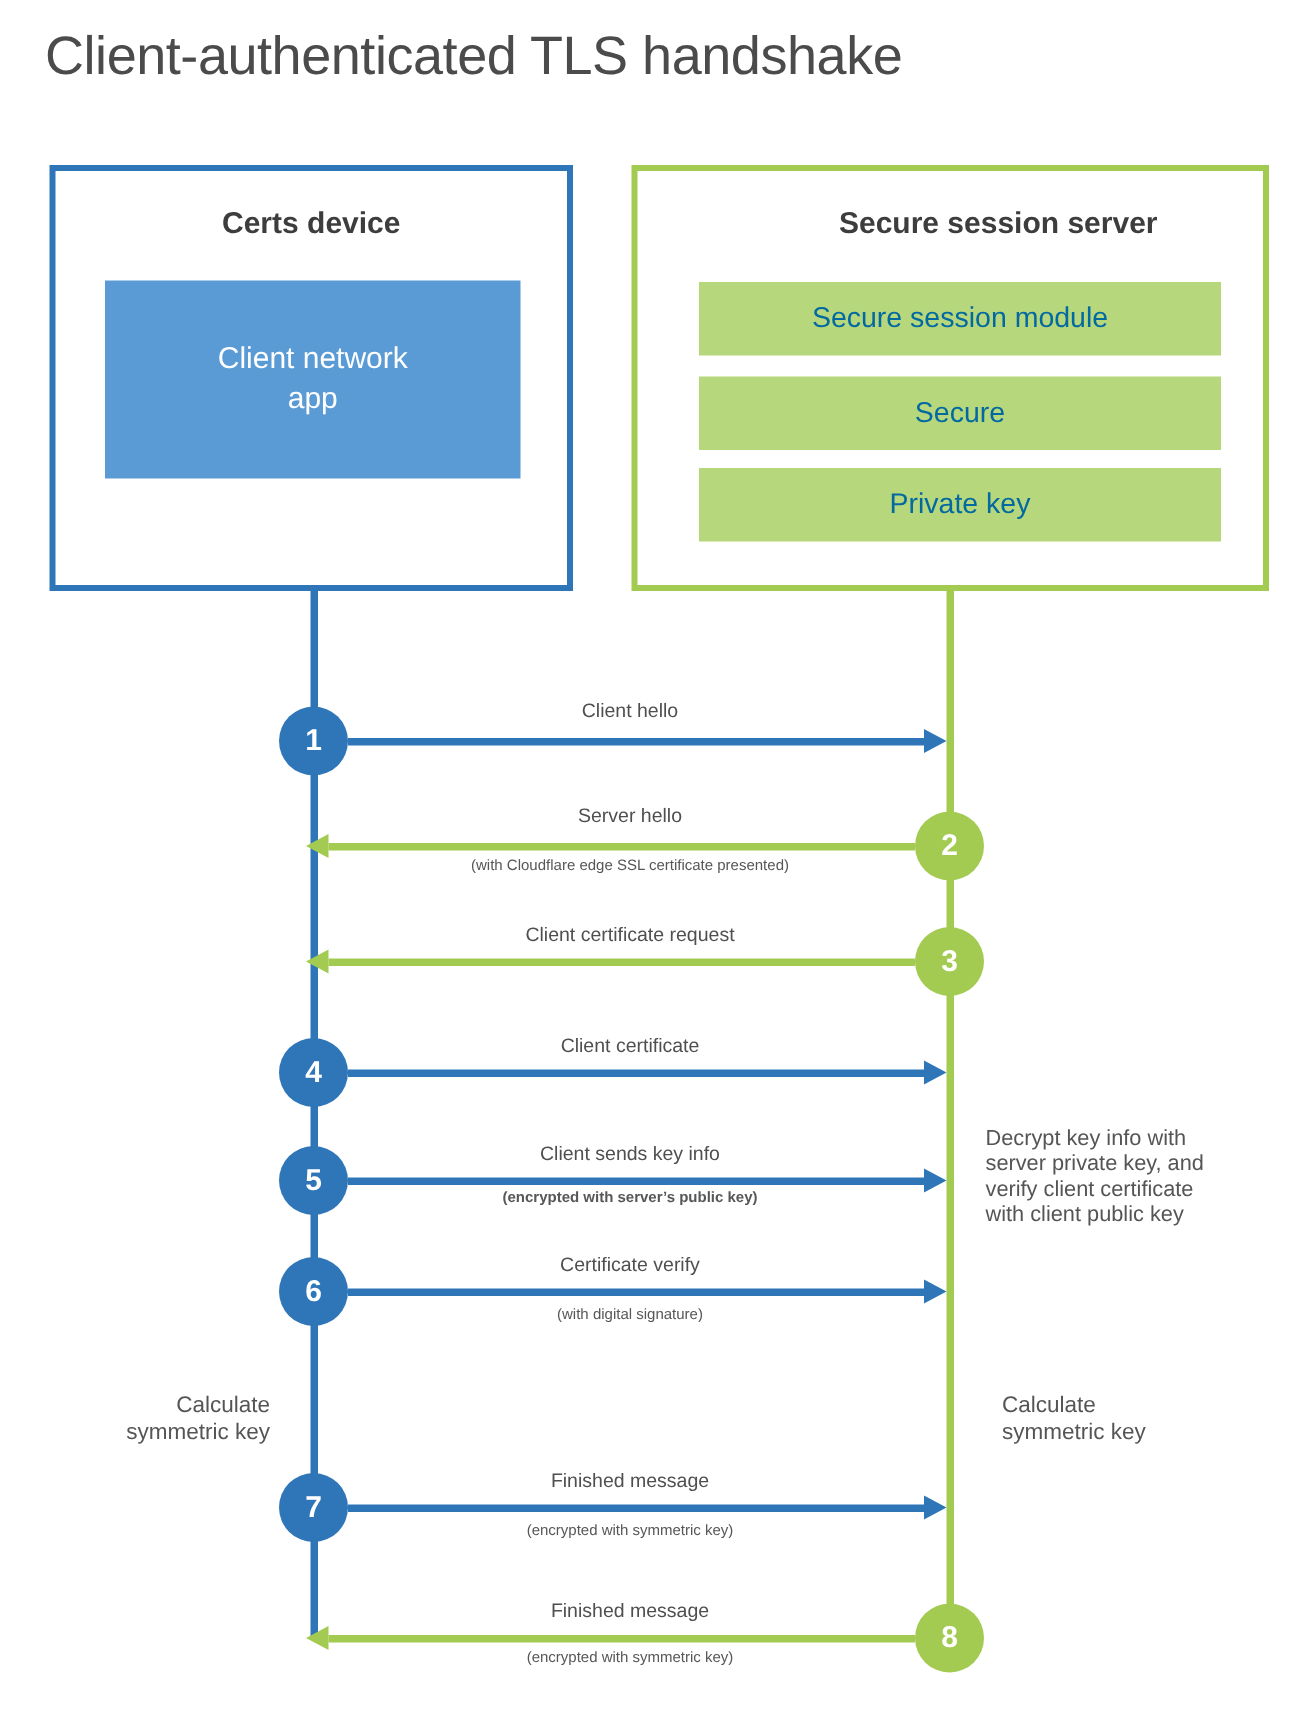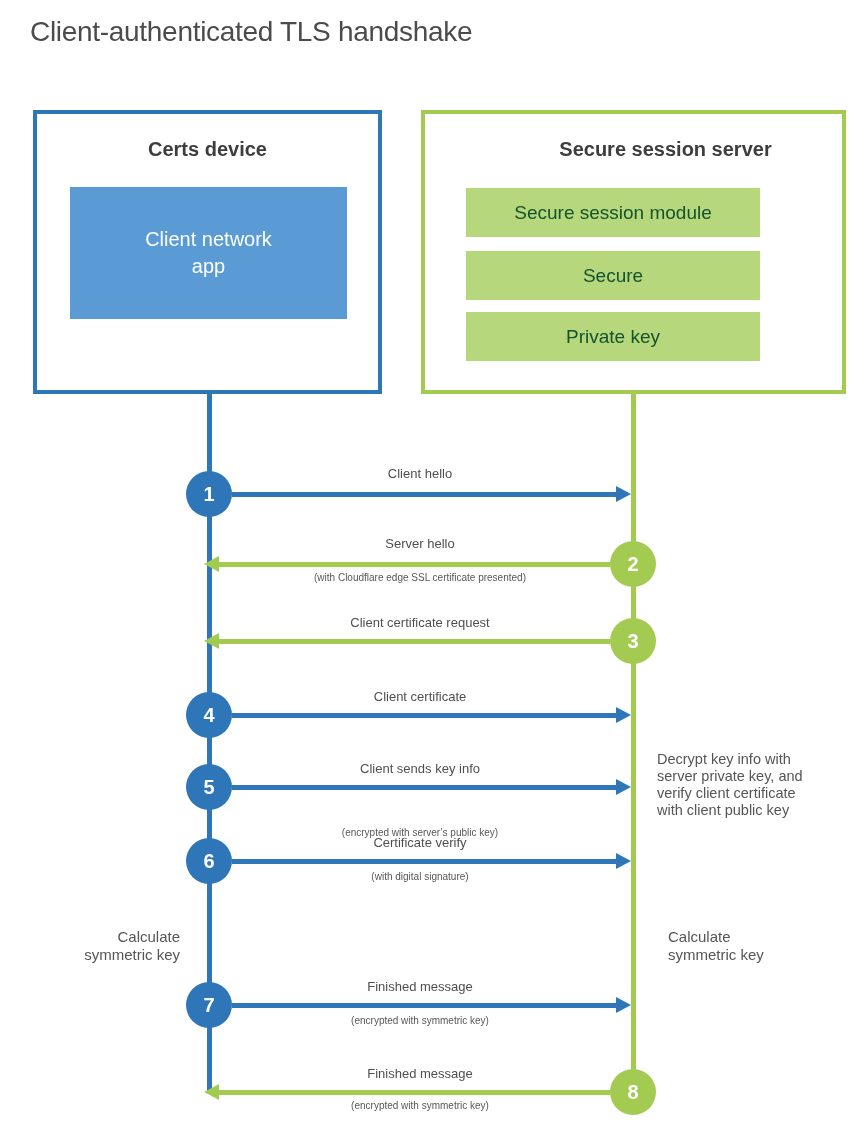--- a/index.html
+++ b/index.html
@@ -2,30 +2,30 @@
 <html><head>
 <meta charset="utf-8">
 <style>
   html,body{margin:0;padding:0;background:#ffffff;}
   #canvas{
     position:relative;width:865px;height:1146px;background:#ffffff;
     font-family:"Liberation Sans","DejaVu Sans",sans-serif;overflow:hidden;
   }
   .abs{position:absolute;}
   
-  .page-title{left:30px;top:16px;font-size:28px;font-weight:300;color:#4b4b4b;letter-spacing:-0.3px;}
+  .page-title{left:30px;top:16px;font-size:36px;font-weight:300;color:#4b4b4b;letter-spacing:-0.3px;}
   
   .client-box{left:33px;top:110px;width:349px;height:284px;border:4px solid #2e76b8;box-sizing:border-box;background:#fff;}
   .server-box{left:421px;top:110px;width:425px;height:284px;border:4px solid #a3cb51;box-sizing:border-box;background:#fff;}
   .box-title{font-size:20px;font-weight:bold;color:#3d3d3d;text-align:center;}
   .client-title{left:33px;top:138px;width:349px;}
   .server-title{left:421px;top:138px;width:425px;margin-left:32px;}
   .client-app{left:70px;top:187px;width:277px;height:132px;background:#5b9bd5;color:#fff;font-size:20px;
     display:flex;align-items:center;justify-content:center;text-align:center;white-space:pre-line;line-height:27px;}
-  .server-bar{left:466px;width:294px;height:49px;background:#b6d77b;color:#14532d;font-size:19px;
+  .server-bar{left:466px;width:348px;height:49px;background:#b6d77b;color:#0369a1;font-size:19px;
     display:flex;align-items:center;justify-content:center;}
   
   .vline{width:5px;z-index:1;}
   .vline-blue{left:207px;top:394px;height:698px;background:#2e76b8;}
   .vline-green{left:631px;top:394px;height:698px;background:#a3cb51;}
   
   .circle{width:46px;height:46px;border-radius:50%;color:#fff;font-weight:bold;font-size:20px;
     display:flex;align-items:center;justify-content:center;z-index:3;}
   .circle-blue{background:#2e76b8;left:186px;}
   .circle-green{background:#a3cb51;left:610px;}
@@ -84,21 +84,21 @@
   <div class="abs circle circle-green" style="top:618px;">3</div>
 
   <div class="abs msg-label" style="top:689px;">Client certificate</div>
   <div class="abs hline hline-blue" style="top:713px;"></div>
   <div class="abs head-right" style="top:707px;"></div>
   <div class="abs circle circle-blue" style="top:692px;">4</div>
 
   <div class="abs msg-label" style="top:761px;">Client sends key info</div>
   <div class="abs hline hline-blue" style="top:785px;"></div>
   <div class="abs head-right" style="top:779px;"></div>
-  <div class="abs msg-sub" style="top:827px;">(encrypted with server’s public key)</div>
+  <div class="abs msg-sub" style="top:793px;font-weight:bold;">(encrypted with server’s public key)</div>
   <div class="abs circle circle-blue" style="top:764px;">5</div>
 
   <div class="abs msg-label" style="top:835px;">Certificate verify</div>
   <div class="abs hline hline-blue" style="top:859px;"></div>
   <div class="abs head-right" style="top:853px;"></div>
   <div class="abs msg-sub" style="top:871px;">(with digital signature)</div>
   <div class="abs circle circle-blue" style="top:838px;">6</div>
 
   <div class="abs note note-decrypt">Decrypt key info with
 server private key, and

